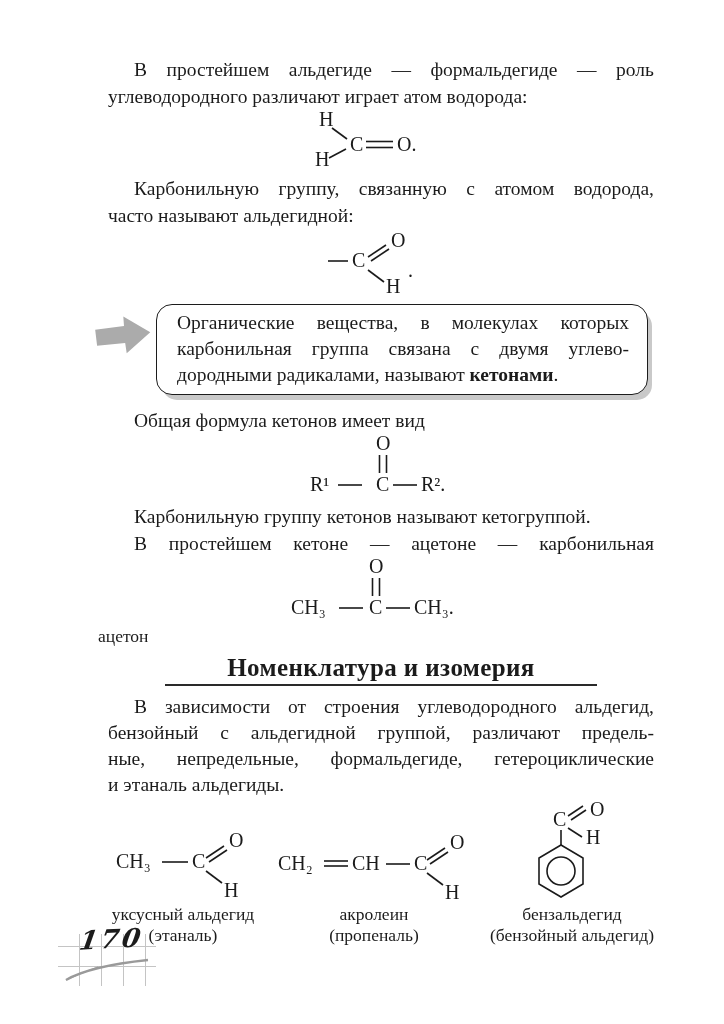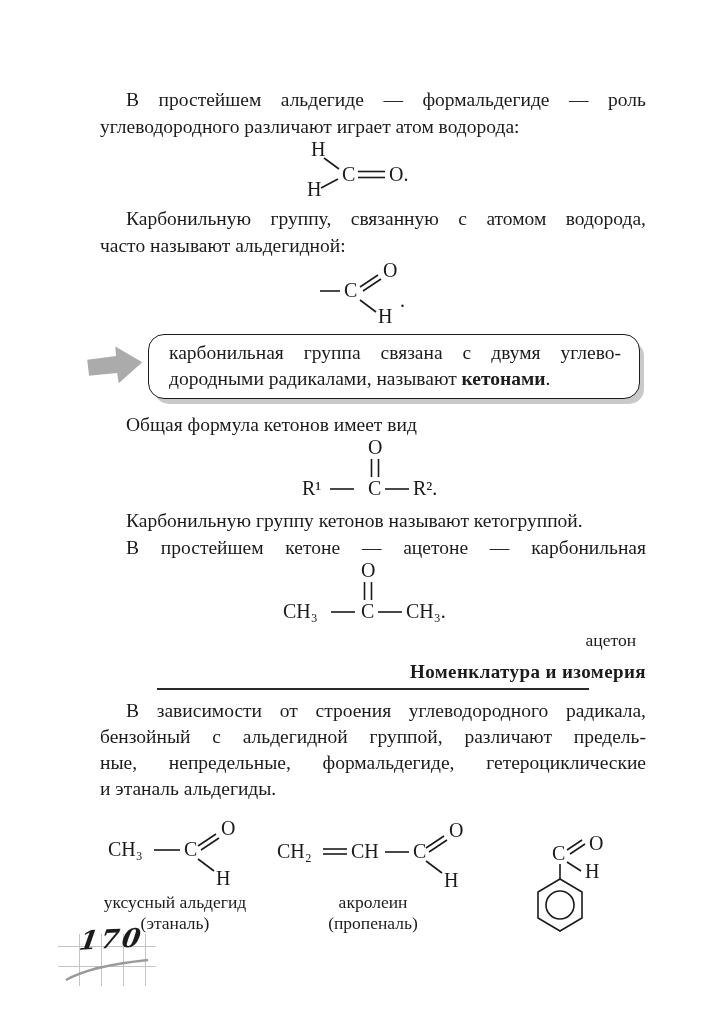--- a/index.html
+++ b/index.html
@@ -6,22 +6,22 @@
   .page {
     position:relative;
     width:724px; height:1024px;
     margin:0 auto;
     background:#ffffff;
     font-family:"Liberation Serif","DejaVu Serif",serif;
     color:#1b1b1b;
     overflow:hidden;
   }
   .content {
-    position:absolute; left:100px; top:56px; width:546px;
-    font-size:19.5px; line-height:27px;margin-top:30px;
+    position:absolute; left:108px; top:56px; width:546px;
+    font-size:19.5px; line-height:27px;
   }
   .jline { text-align:justify; text-align-last:justify; }
   .lline { text-align:left; }
   .ind   { text-indent:26px; }
   .it    { }
   .bd    { font-weight:bold; }
 
   .formula-wrap { text-align:center; }
   svg text {
     font-family:"Liberation Serif","DejaVu Serif",serif;
@@ -35,25 +35,25 @@
     box-sizing:border-box;
     border:1.7px solid #1c1c1c;
     border-radius:16px;
     background:#fff;
     padding:5px 18px 6px 20px;
     font-size:19.5px; line-height:26px;
     box-shadow:5px 6px 0 -1px #c9c9c9;
   }
   .arrow-icon { position:absolute; left:-62px; top:8px; }
 
-  .acetone-caption { text-align:right; font-size:17.5px; line-height:20px; transform:translateX(-10px); }
+  .acetone-caption { text-align:left; font-size:17.5px; line-height:20px; transform:translateX(-10px); }
 
   .heading-block { margin-top:8px; }
   .heading-text {
-    text-align:right; font-weight:bold; font-size:19px; line-height:27px; letter-spacing:0.4px;
+    text-align:center; font-weight:bold; font-size:25px; line-height:27px; letter-spacing:0.4px;
   }
   .heading-rule { width:432px; margin:3px auto 0; border-bottom:2.2px solid #2a2a2a; }
 
   .p5 { margin-top:8px; line-height:26px; }
 
   .struct-row {
     display:flex; justify-content:space-between; align-items:flex-end;
     margin-top:2px; width:546px;
   }
   .struct-col { display:flex; flex-direction:column; align-items:center; }
@@ -117,20 +117,21 @@
         <text x="70" y="64">H</text>
         <text x="92" y="48">.</text>
       </svg>
     </div>
 
     <div class="box-wrap">
       <svg class="arrow-icon" width="58" height="46" viewBox="0 0 72 52">
         <polygon points="2,17 38,15 38,3 70,25 39,49 38,36 3,37" fill="#ababab" transform="rotate(-4 36 26)"></polygon>
       </svg>
       <div class="def-box">
+        <div class="jline">Органические вещества, в молекулах которых</div>
         <div class="jline">карбонильная группа связана с двумя углево-</div>
         <div class="lline"><span>дородными радикалами, называют </span><span class="bd">кетонами</span><span>.</span></div>
       </div>
     </div>
 
     <div style="margin-top:12px;">
       <div class="lline ind">Общая формула кетонов имеет вид</div>
     </div>
 
     <div class="formula-wrap">
@@ -164,21 +165,21 @@
       </svg>
       <div class="acetone-caption">ацетон</div>
     </div>
 
     <div class="heading-block">
       <div class="heading-text">Номенклатура и изомерия</div>
       <div class="heading-rule"></div>
     </div>
 
     <div class="p5">
-      <div class="jline ind">В зависимости от строения углеводородного радикала,</div>
+      <div class="jline ind">В зависимости от строения углеводородного альдегид,</div>
       <div class="jline">бензойный с альдегидной группой, различают предель-</div>
       <div class="jline">ные, непредельные, формальдегиде, гетероциклические</div>
       <div class="lline">и этаналь альдегиды.</div>
     </div>
 
     <div class="struct-row">
 
       <div class="struct-col">
         <svg width="150" height="84" viewBox="0 0 150 84">
           <text x="8" y="52">CH₃</text>
@@ -221,20 +222,24 @@
           <text x="56" y="26">C</text>
           <line x1="71" y1="16" x2="86" y2="6"></line>
           <line x1="74" y1="20" x2="89" y2="10"></line>
           <text x="93" y="16">O</text>
           <line x1="71" y1="28" x2="85" y2="37"></line>
           <text x="89" y="44">H</text>
           <line x1="64" y1="45" x2="64" y2="30"></line>
           <polygon class="ring" points="64,45 86,58 86,84 64,97 42,84 42,58"></polygon>
           <circle cx="64" cy="71" r="14"></circle>
         </svg>
+        <div class="struct-labels">
+          <div>бензальдегид</div>
+          <div>(бензойный альдегид)</div>
+        </div>
       </div>
 
     </div>
   </div>
 
   <div class="pgnum">
     <div class="pgnum-grid"></div>
     <svg class="pgnum-swoosh" width="90" height="26" viewBox="0 0 90 26">
       <path d="M2,24 Q26,10 84,4" stroke="#9a9a9a" stroke-width="2.4" fill="none"></path>
       <path d="M2,24 Q20,16 34,11" stroke="#9a9a9a" stroke-width="1.2" fill="none"></path>

